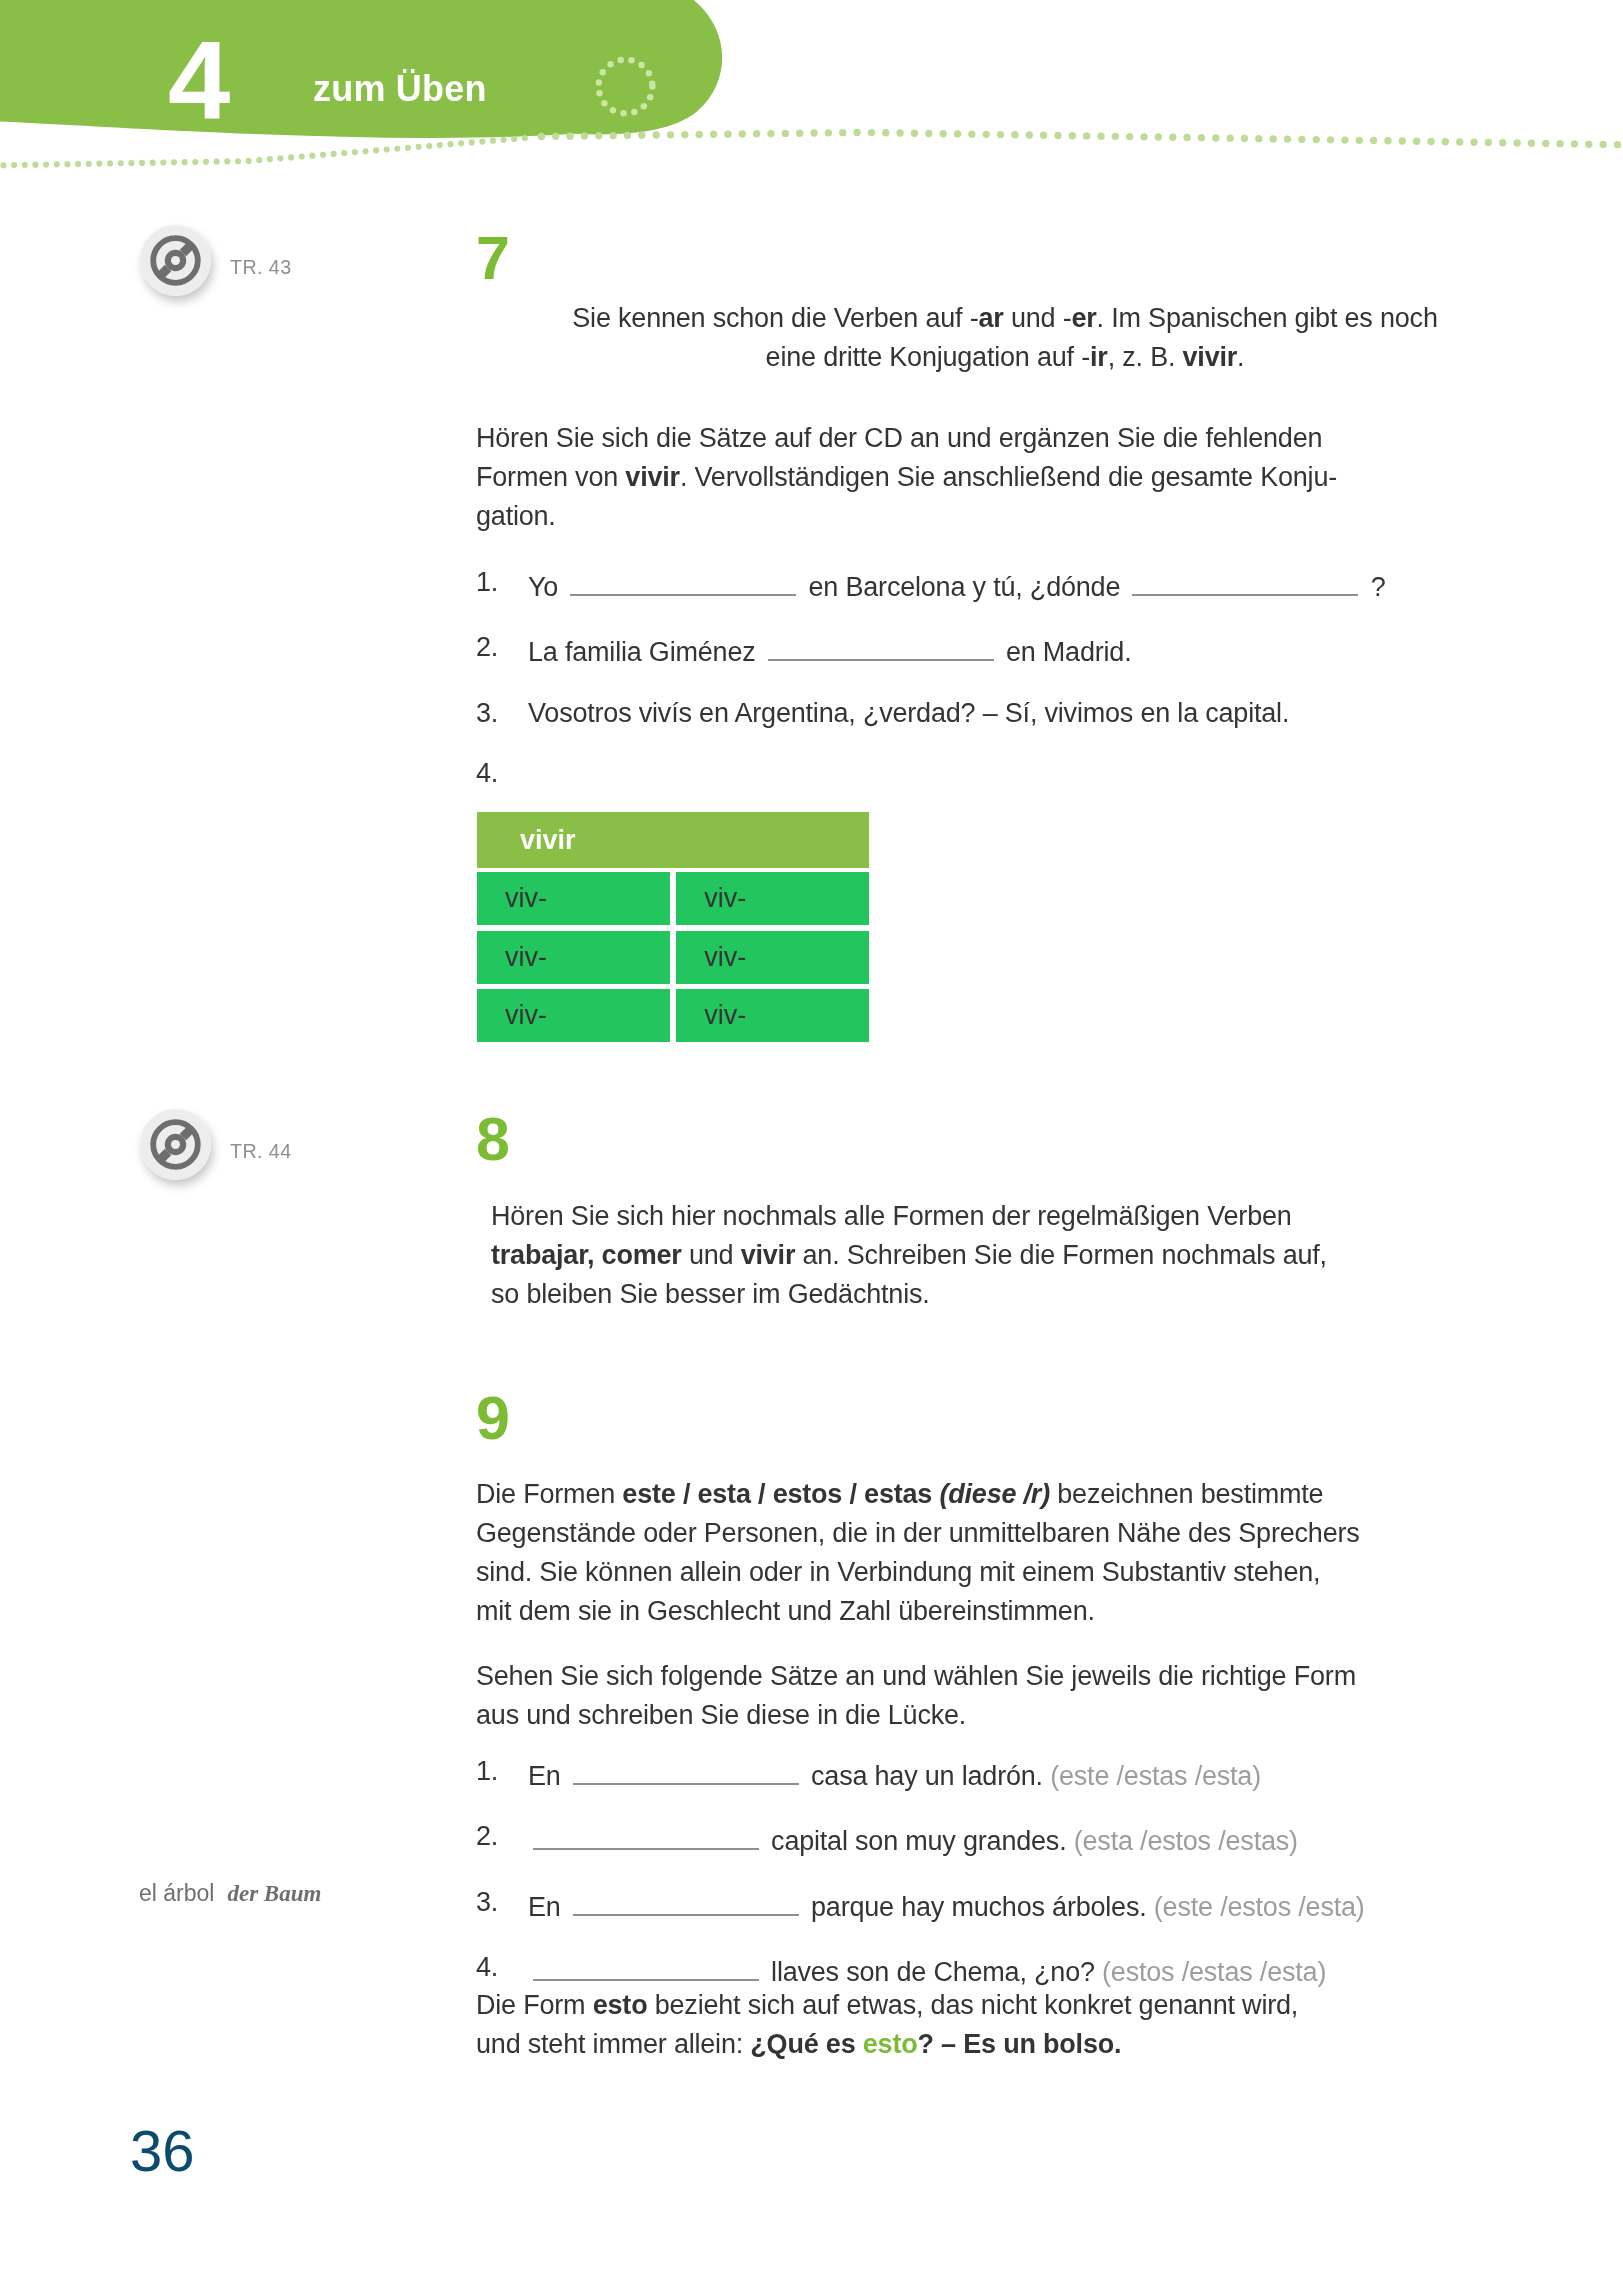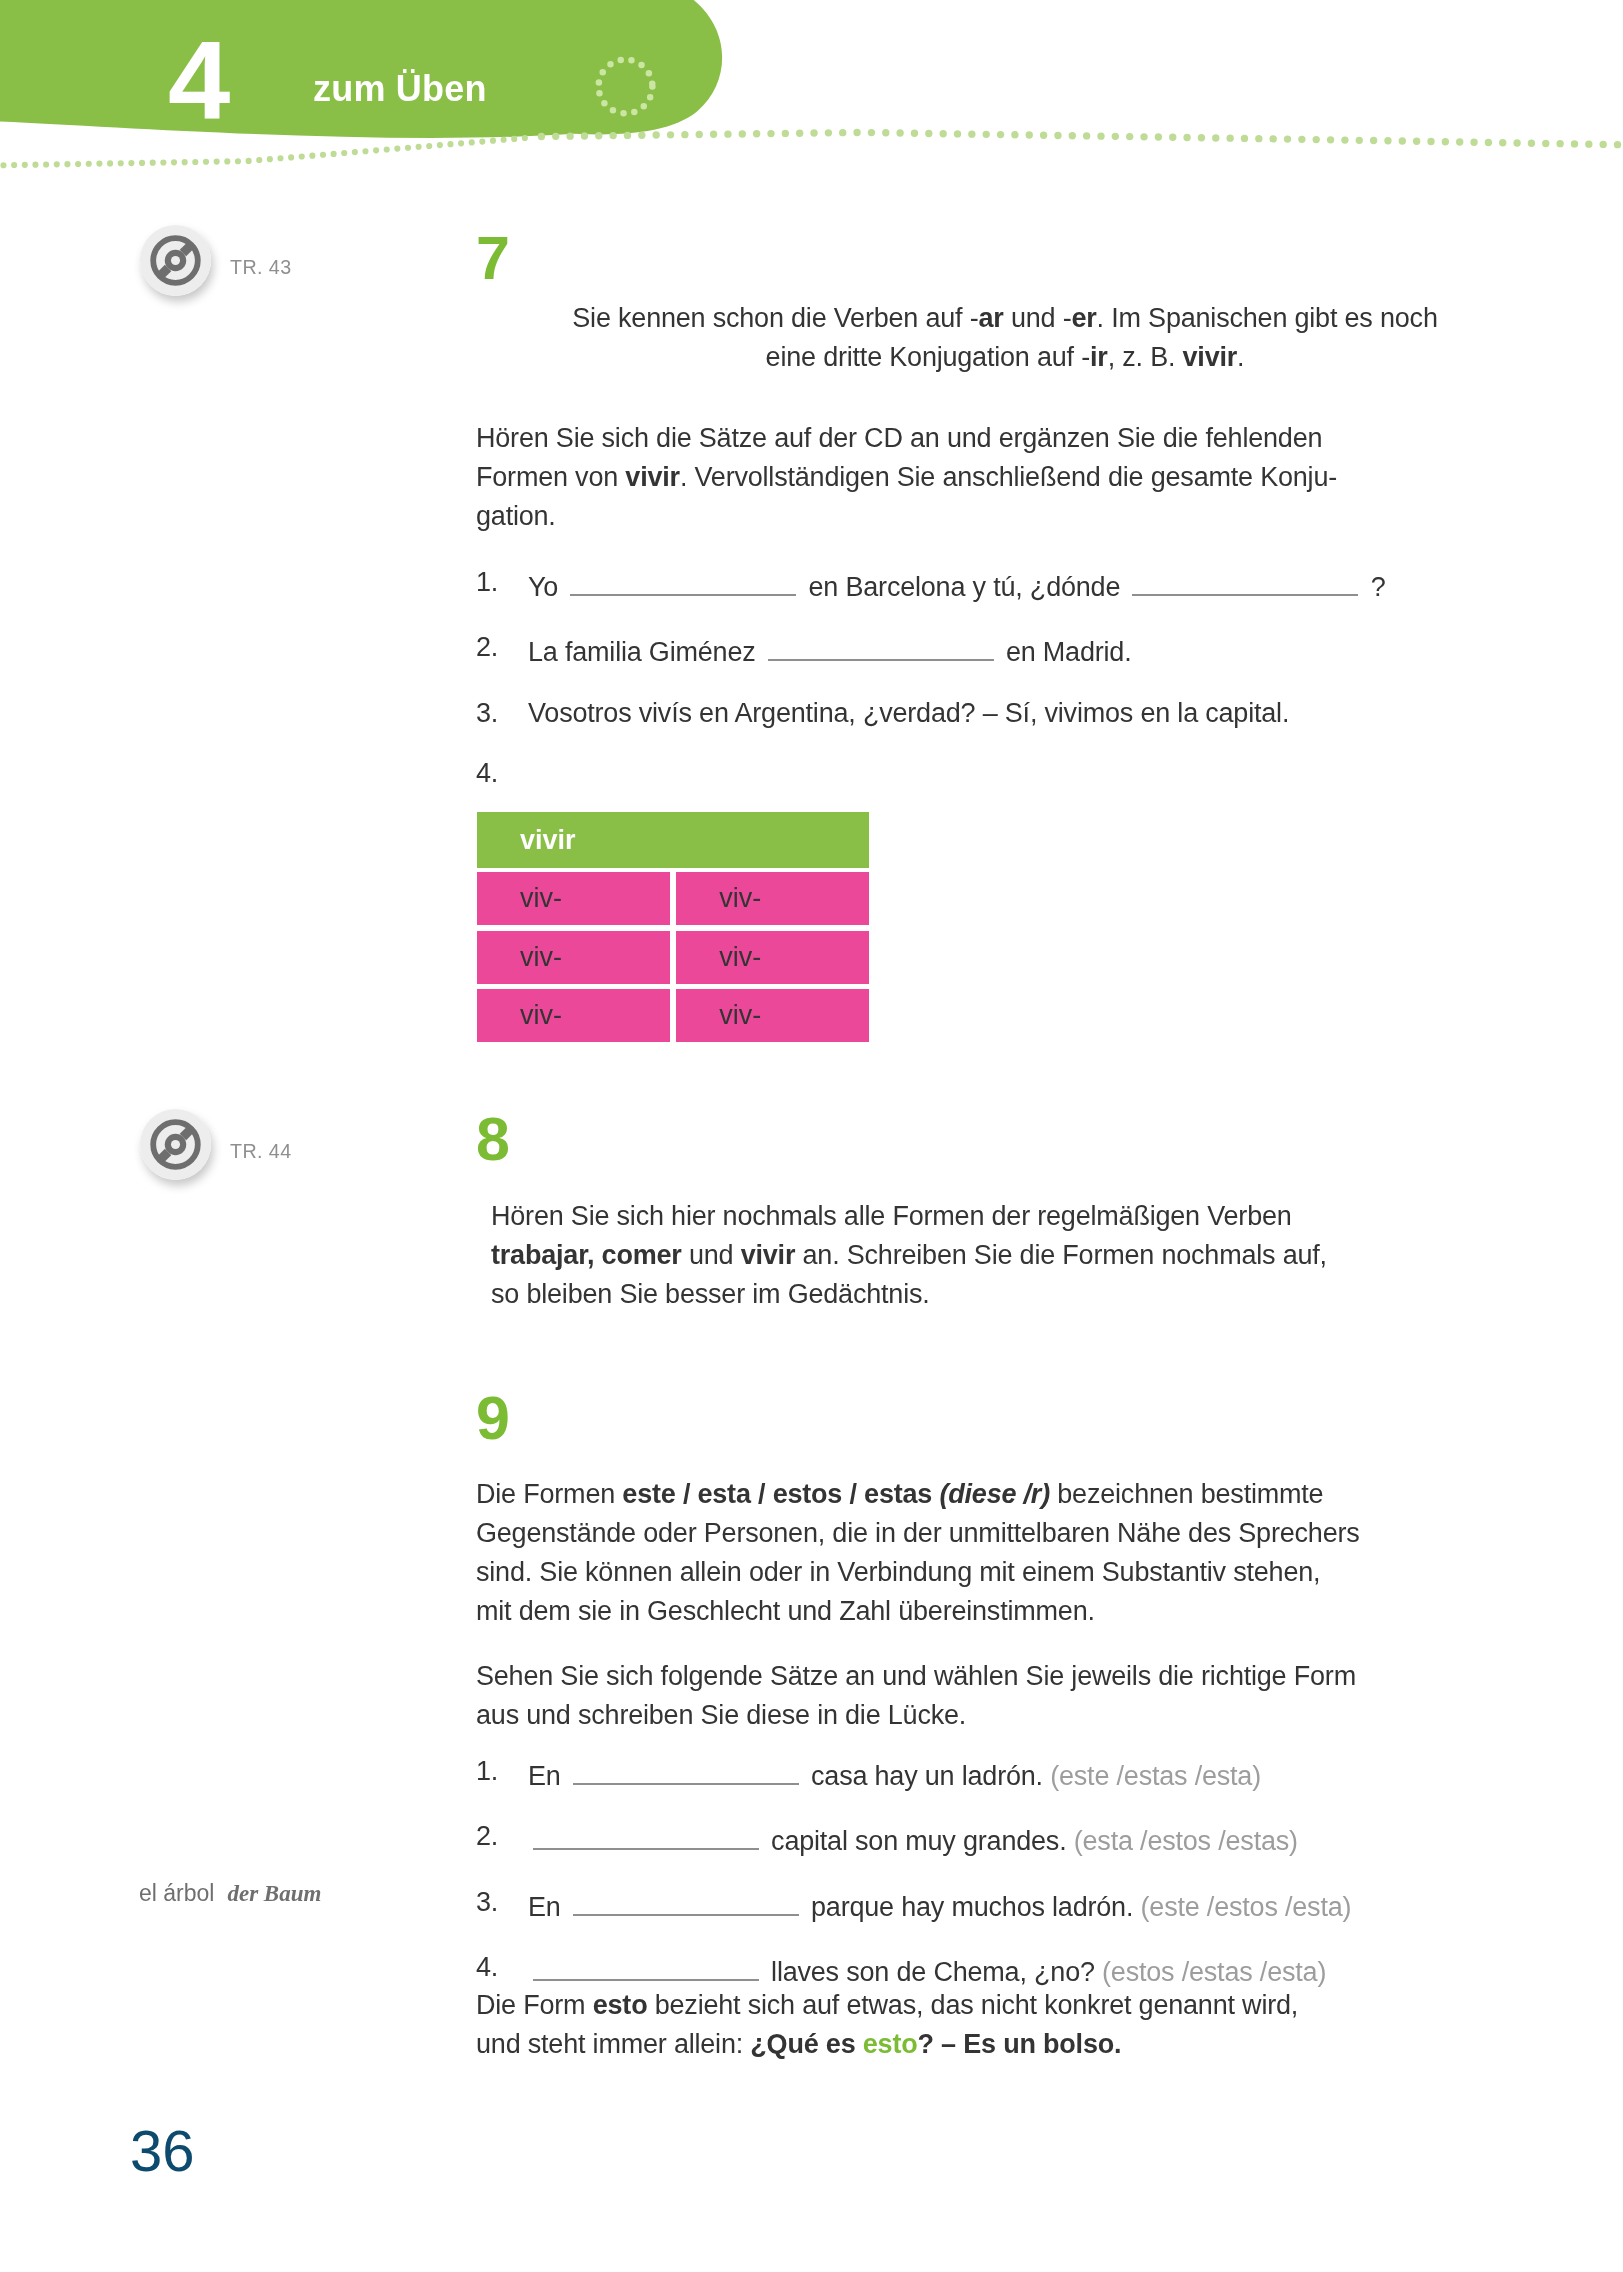--- a/index.html
+++ b/index.html
@@ -36,22 +36,22 @@
            flex-direction:column;gap:21.3px;font-size:27px;line-height:39px;letter-spacing:-0.2px;}
   .li{position:relative;padding-left:52px;}
   .li .num{position:absolute;left:0;top:0;}
 
   
   .viv-table{position:absolute;left:477px;top:812px;width:392px;}
   .viv-header{height:56px;line-height:56px;background:#8abf47;color:#ffffff;
               font-weight:700;font-size:27px;padding-left:43px;box-sizing:border-box;
               margin-bottom:4.1px;}
   .viv-row{display:flex;gap:6.6px;margin-bottom:5.7px;}
-  .viv-cell{flex:1;height:53px;line-height:53px;background:#ec4899;font-size:27px;
-            padding-left:43px;box-sizing:border-box;color:#343434;}
+  .viv-cell{flex:1;height:53px;line-height:53px;background:#22c55e;font-size:27px;
+            padding-left:28px;box-sizing:border-box;color:#343434;}
 
   
   .margin-note{position:absolute;left:139px;top:1874px;font-size:23px;line-height:39px;
                color:#6f6f6f;}
   .margin-note .de{font-style:italic;font-weight:700;margin-left:13px;font-family:Liberation Serif, serif;}
   .page-number{position:absolute;left:130px;top:2129px;font-size:58px;line-height:43px;
                color:#0c4a6e;}
 </style>
 </head>
 <body>
@@ -145,21 +145,21 @@
     <div class="li">
       <span class="num">1.</span>
       <span class="li-text"><span>En </span><span class="blank"></span><span> casa hay un ladrón. </span><span class="gray">(este /estas /esta)</span></span>
     </div>
     <div class="li">
       <span class="num">2.</span>
       <span class="li-text"><span class="blank"></span><span> capital son muy grandes. </span><span class="gray">(esta /estos /estas)</span></span>
     </div>
     <div class="li">
       <span class="num">3.</span>
-      <span class="li-text"><span>En </span><span class="blank"></span><span> parque hay muchos ladrón. </span><span class="gray">(este /estos /esta)</span></span>
+      <span class="li-text"><span>En </span><span class="blank"></span><span> parque hay muchos árboles. </span><span class="gray">(este /estos /esta)</span></span>
     </div>
     <div class="li">
       <span class="num">4.</span>
       <span class="li-text"><span class="blank"></span><span> llaves son de Chema, ¿no? </span><span class="gray">(estos /estas /esta)</span></span>
     </div>
   </div>
 
   <div class="block" style="top:1986px;"><span>Die Form </span><span class="b">esto</span><span> bezieht sich auf etwas, das nicht konkret genannt wird,</span><br><span>und steht immer allein: </span><span class="b">¿Qué es </span><span class="b green">esto</span><span class="b">? – Es un bolso.</span></div>
 
   <div class="margin-note">

